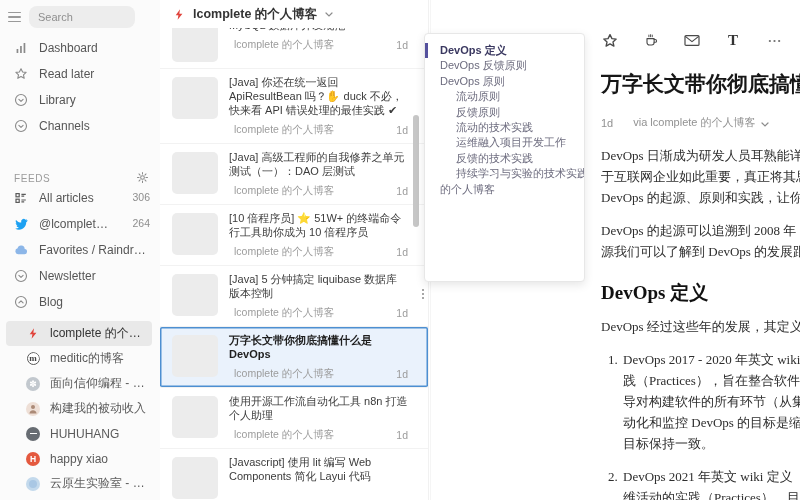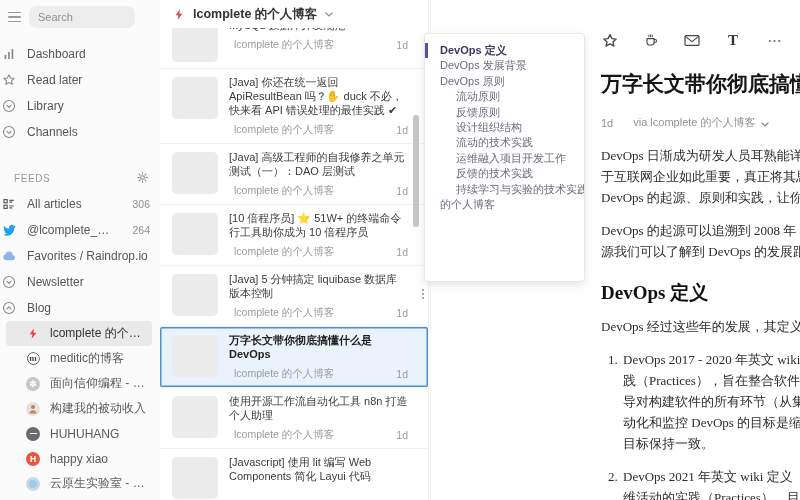--- a/index.html
+++ b/index.html
@@ -9,21 +9,21 @@
   
   #sidebar{position:absolute;left:0;top:0;width:160px;height:500px;background:#fbfbfb;
     box-sizing:border-box;padding-top:5px;z-index:1;}
   .sb-top{display:flex;align-items:center;height:24px;padding-left:8px;}
   .hamburger{width:13px;display:flex;flex-direction:column;gap:3px;cursor:pointer;}
   .hamburger i{display:block;height:1.5px;background:#9a9a9a;border-radius:1px;}
   .search{margin-left:8px;width:106px;height:22px;background:#ededed;border:none;border-radius:8px;
     font-size:11px;color:#555;padding:0 9px;box-sizing:border-box;outline:none;font-family:inherit;}
   .search::placeholder{color:#8f8f8f;}
   #sb-nav{margin-top:12px;}
-  .sb-row{display:flex;align-items:center;height:26px;padding:0 10px 0 2px;font-size:12px;color:#565656;cursor:pointer;}
+  .sb-row{display:flex;height:26px;padding:0 10px 0 14px;font-size:12px;color:#565656;cursor:pointer;}
   .sb-row .ic{width:14px;height:14px;margin-right:11px;display:flex;align-items:center;justify-content:center;flex:none;}
   .sb-row .lbl{white-space:nowrap;overflow:hidden;text-overflow:ellipsis;flex:1;}
   .sb-row .cnt{font-size:10.5px;color:#8d8d8d;margin-left:23px;}
   .feeds-hdr{display:flex;align-items:center;justify-content:space-between;padding:0 11px 0 14px;
     margin-top:24px;height:18px;font-size:10px;letter-spacing:.6px;color:#9b9b9b;}
   #sb-feeds{margin-top:4px;}
   .child{display:flex;align-items:center;height:25px;margin:0 8px 0 6px;padding-left:20px;
     font-size:12px;color:#5a5a5a;border-radius:4px;cursor:pointer;}
   .child.sel{background:#e9e9e9;color:#333;}
   .fav{width:14px;height:14px;border-radius:50%;margin-right:10px;display:flex;align-items:center;
@@ -448,24 +448,23 @@
             <span class="ab-num">2.</span>
             <div class="ab-line">DevOps 2021 年英文 wiki 定义（直译）</div>
             <div class="ab-line">维活动的实践（Practices）。目标是缩</div>
           </div>
         </div>
     </div>
   </section>
 
   <div id="toc">
       <div class="toc-item active">DevOps 定义</div>
-      <div class="toc-item">DevOps 发展背景</div>
+      <div class="toc-item">DevOps 反馈原则</div>
       <div class="toc-item">DevOps 原则</div>
       <div class="toc-item l2">流动原则</div>
       <div class="toc-item l2">反馈原则</div>
-      <div class="toc-item l2">设计组织结构</div>
       <div class="toc-item l2">流动的技术实践</div>
       <div class="toc-item l2">运维融入项目开发工作</div>
       <div class="toc-item l2">反馈的技术实践</div>
       <div class="toc-item l2">持续学习与实验的技术实践</div>
       <div class="toc-item">的个人博客</div>
     </div>
 </div>
 
 </body></html>

